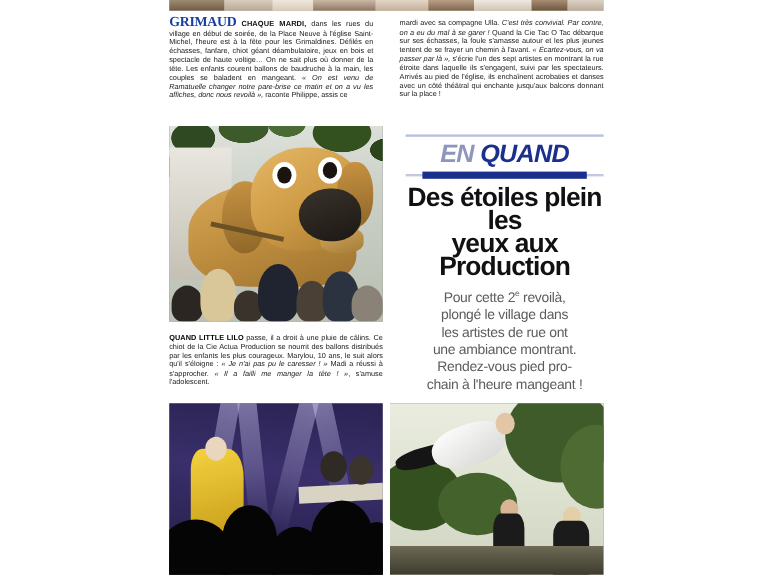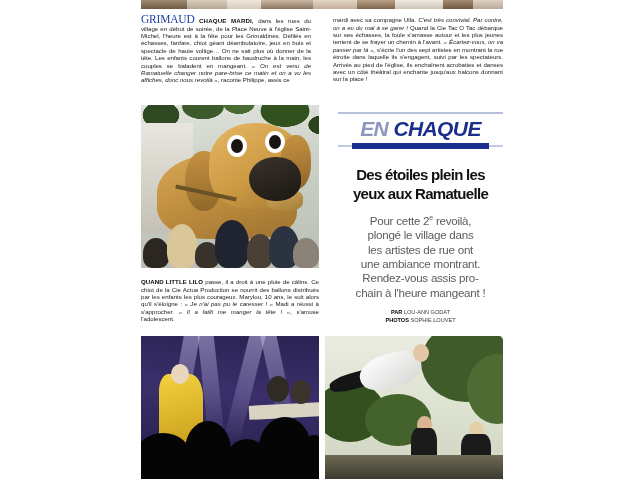--- a/index.html
+++ b/index.html
@@ -27,21 +27,21 @@
   .ts9{left:332px;width:30px;background:linear-gradient(180deg,#ddd2c4,#b9aa99);}
 
   
   .topcols{position:absolute;left:141px;top:10px;width:362px;height:88px;}
   .col{position:absolute;top:0;width:170px;}
   .col-l{left:0;}
   .col-r{left:192px;}
 
   .lede{
     font-family:"Liberation Serif",serif;
-    font-weight:normal;font-size:11.5px;color:#1b3fa0;
+    font-weight:bold;font-size:11.5px;color:#1b3fa0;
     letter-spacing:-0.2px;
   }
   .kicker{
     font-size:6.2px;font-weight:bold;color:#111;
     letter-spacing:0.1px;
   }
   .body{
     font-size:6.1px;line-height:7.4px;color:#1a1a1a;
     text-align:justify;letter-spacing:-0.02px;
   }
@@ -97,22 +97,22 @@
     text-align:center;font-weight:bold;font-style:italic;font-size:21px;
     letter-spacing:-0.6px;line-height:22px;
   }
   .rubric .en{color:#8e96bb;}
   .rubric .im{color:#1b2f8c;}
   .rubric-rule{position:relative;height:6px;margin-top:3px;}
   .rubric-rule .thin{position:absolute;left:0;top:2px;width:165px;height:2px;background:#c3c9e2;}
   .rubric-rule .thick{position:absolute;left:14px;top:0;width:137px;height:6px;background:#1b2f8c;}
 
   .headline{
-    margin-top:16px;text-align:center;color:#111;
-    font-weight:bold;font-size:15px;line-height:19px;
+    margin-top:6px;text-align:center;color:#111;
+    font-weight:bold;font-size:22px;line-height:19px;
     letter-spacing:-0.7px;
   }
   .standfirst{
     margin-top:8px;text-align:center;color:#5c5c5c;
     font-size:11.6px;line-height:14.4px;letter-spacing:-0.25px;
   }
   .standfirst sup{font-size:7px;vertical-align:super;}
   .byline{margin-top:9px;text-align:center;font-size:5.6px;line-height:7.2px;color:#3a3a3a;}
   .byline b{color:#000;}
 
@@ -206,38 +206,38 @@
   <div class="caption">
     <p class="cap-body">
       <span class="cap-lead">QUAND LITTLE LILO</span><span> passe, il a droit à une pluie de câlins. Ce chiot de la Cie Actua Production se nourrit des ballons distribués par les enfants les plus courageux. Marylou, 10 ans, le suit alors qu'il s'éloigne : </span><span class="it">« Je n'ai pas pu le caresser ! »</span><span> Madi a réussi à s'approcher. </span><span class="it">« Il a failli me manger la tête ! »</span><span>, s'amuse l'adolescent.</span>
     </p>
   </div>
 
   <div class="rubric-wrap">
     <div class="rubric-top-rule"></div>
     <div class="rubric">
       <span class="en">EN</span>
-      <span class="im">CHAQUE</span>
+      <span class="im">QUAND</span>
     </div>
     <div class="rubric-rule">
       <div class="thin"></div>
         <div class="thick"></div>
     </div>
 
     <div class="headline">
       <div>Des étoiles plein les</div>
-      <div>yeux aux Ramatuelle</div>
+      <div>yeux aux Production</div>
     </div>
 
     <div class="standfirst">
       <div><span>Pour cette 2</span><sup>e</sup><span> revoilà,</span></div>
       <div>plongé le village dans</div>
       <div>les artistes de rue ont</div>
       <div>une ambiance montrant.</div>
-      <div>Rendez-vous assis pro-</div>
+      <div>Rendez-vous pied pro-</div>
       <div>chain à l'heure mangeant !</div>
     </div>
 
     <div class="byline">
       <div><b>PAR</b> <span>LOU-ANN GODAT</span></div>
       <div><b>PHOTOS</b> <span>SOPHIE LOUVET</span></div>
     </div>
   </div>
 
   <div class="photo ph-stage">

